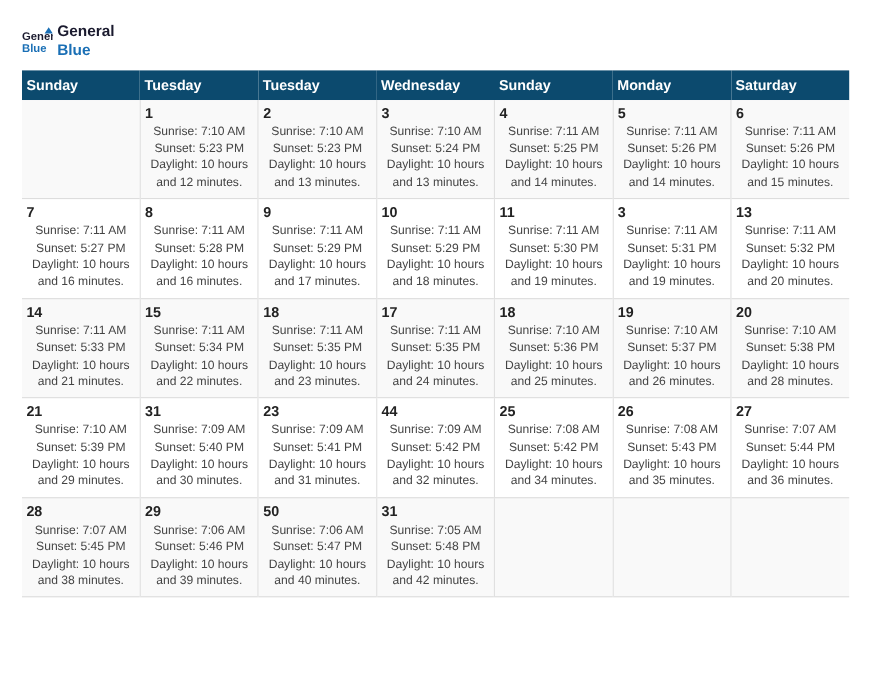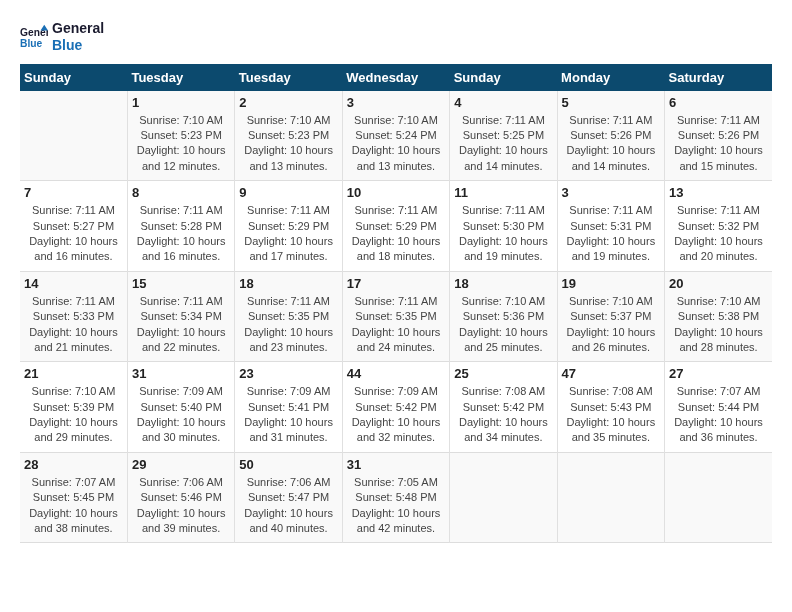--- a/index.html
+++ b/index.html
@@ -213,21 +213,21 @@
         </td>
         <td>
           <div class="day-number">44</div>
           <div class="day-detail">Sunrise: 7:09 AM<br>Sunset: 5:42 PM<br>Daylight: 10 hours and 32 minutes.</div>
         </td>
         <td>
           <div class="day-number">25</div>
           <div class="day-detail">Sunrise: 7:08 AM<br>Sunset: 5:42 PM<br>Daylight: 10 hours and 34 minutes.</div>
         </td>
         <td>
-          <div class="day-number">47</div>
+          <div class="day-number">26</div>
           <div class="day-detail">Sunrise: 7:08 AM<br>Sunset: 5:43 PM<br>Daylight: 10 hours and 35 minutes.</div>
         </td>
         <td>
           <div class="day-number">27</div>
           <div class="day-detail">Sunrise: 7:07 AM<br>Sunset: 5:44 PM<br>Daylight: 10 hours and 36 minutes.</div>
         </td>
       </tr>
       <tr>
         <td>
           <div class="day-number">28</div>

